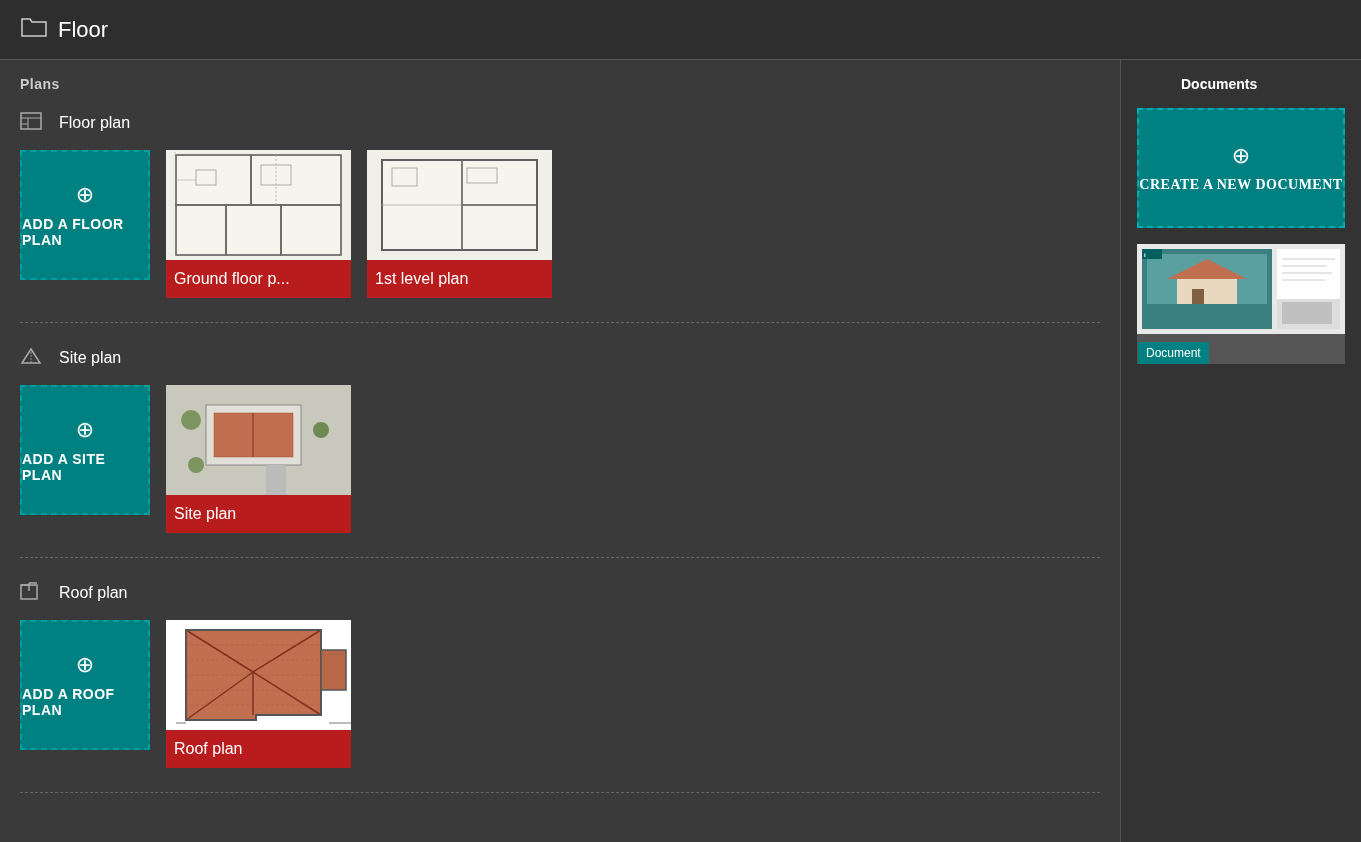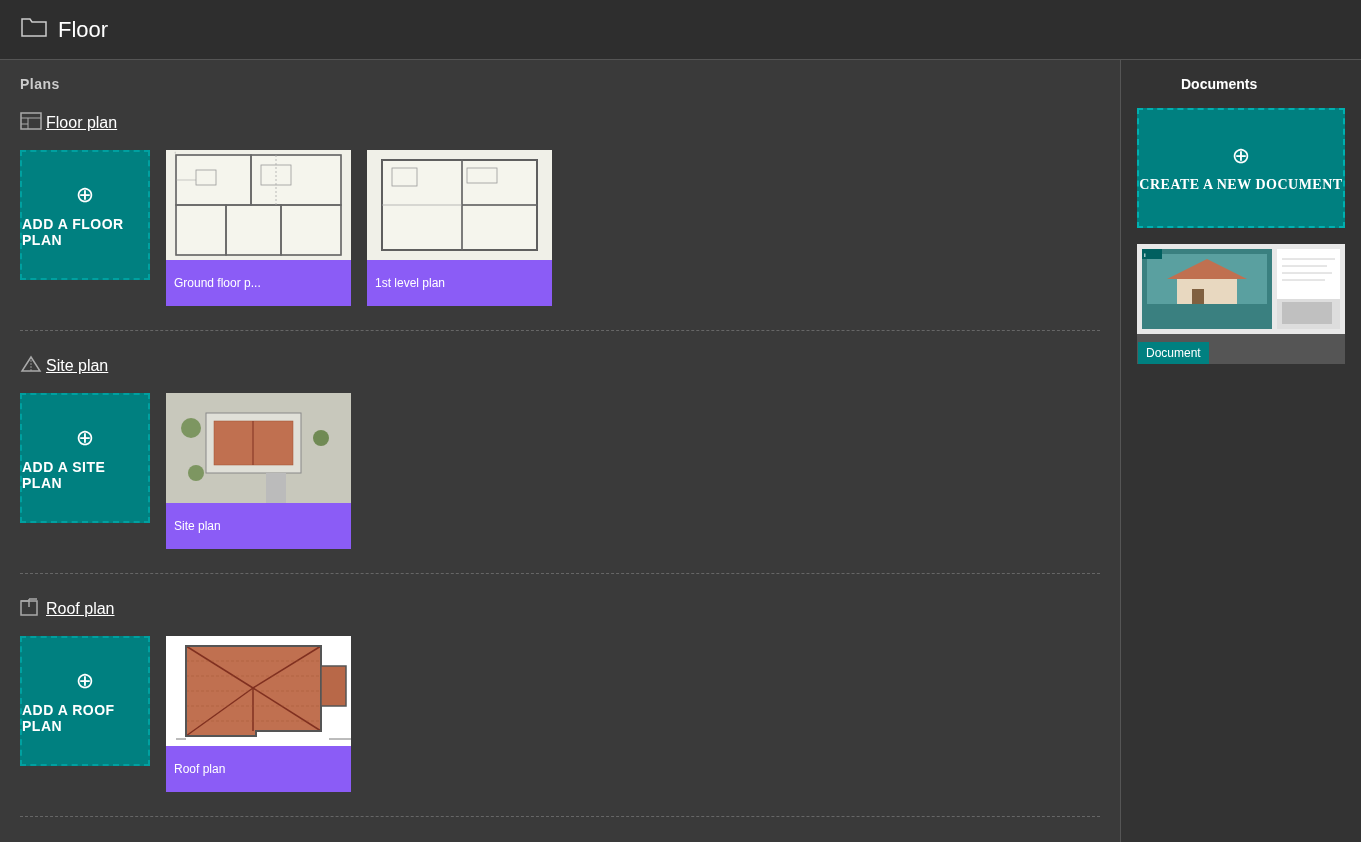--- a/index.html
+++ b/index.html
@@ -64,23 +64,22 @@
       letter-spacing: 0.5px;
     }
 
     .plan-section {
       margin-bottom: 24px;
     }
 
     .plan-section-header {
       display: flex;
       align-items: center;
-      gap: 4px;
+      gap: 17px;
       margin-bottom: 16px;
-      text-decoration: underline;
     }
     .plan-section-header .section-icon {
       color: #aaa;
       font-size: 16px;
     }
     .plan-section-header .section-name {
       font-size: 16px;
       color: #fff;
       font-weight: normal;
     }
@@ -129,24 +128,24 @@
     .plan-card .thumbnail {
       width: 185px;
       height: 110px;
       background-color: #ddd;
       overflow: hidden;
       display: flex;
       align-items: center;
       justify-content: center;
     }
     .plan-card .card-label {
-      padding: 16px 8px;
-      font-size: 12px;
-      color: #fff;
-      background-color: #8b5cf6;
+      padding: 10px 8px;
+      font-size: 16px;
+      color: #fff;
+      background-color: #b91c1c;
       min-height: 30px;
     }
 
     .divider {
       border: none;
       border-top: 1px dashed #666;
       margin: 8px 0 24px 0;
     }
 
     

